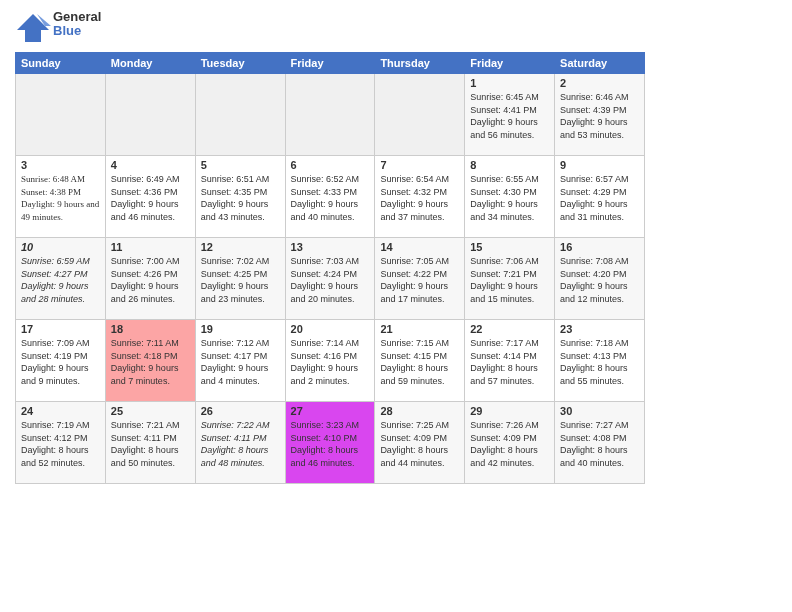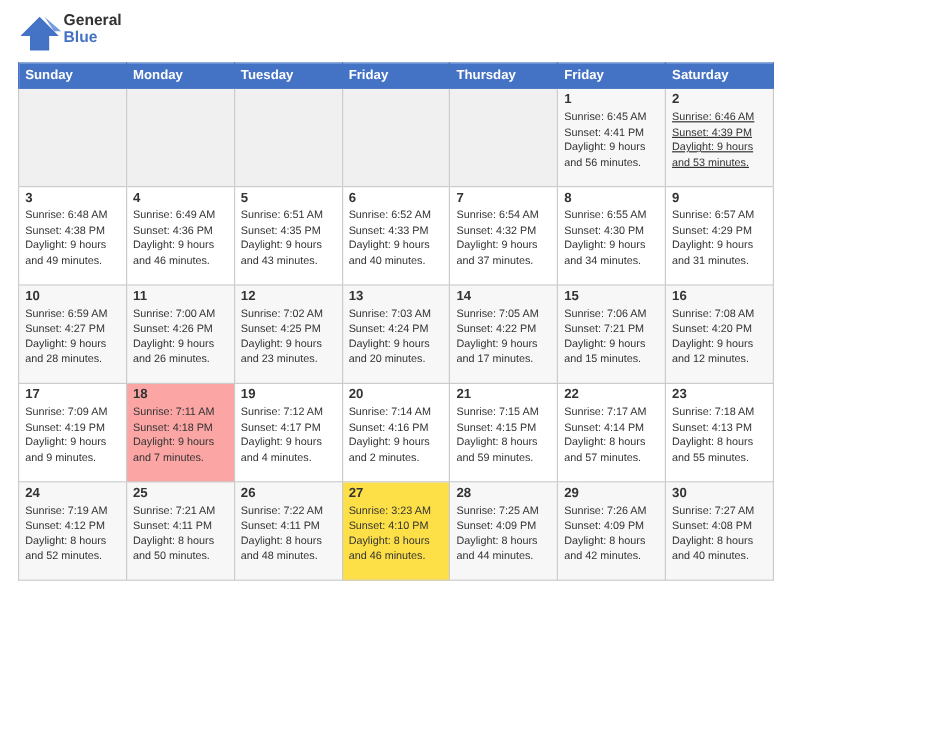--- a/index.html
+++ b/index.html
@@ -123,29 +123,29 @@
           <td class="empty-cell" style="background: rgb(239, 239, 239);"></td>
           <td class="empty-cell" style="background: rgb(239, 239, 239);"></td>
           <td style="background: rgb(247, 247, 247);">
             <span class="day-num">1</span>
             <div class="day-info" style="white-space: pre-line;">Sunrise: 6:45 AM
 Sunset: 4:41 PM
 Daylight: 9 hours and 56 minutes.</div>
           </td>
           <td style="background: rgb(247, 247, 247);">
             <span class="day-num">2</span>
-            <div class="day-info" style="white-space: pre-line; text-decoration: underline;">Sunrise: 6:46 AM
+            <div class="day-info" style="white-space: pre-line;">Sunrise: 6:46 AM
 Sunset: 4:39 PM
 Daylight: 9 hours and 53 minutes.</div>
           </td>
         </tr>
         <tr>
           <td style="background: rgb(255, 255, 255);">
             <span class="day-num">3</span>
-            <div class="day-info" style="white-space: pre-line;">Sunrise: 6:48 AM
+            <div class="day-info" style="white-space: pre-line; font-family: Liberation Serif, serif;">Sunrise: 6:48 AM
 Sunset: 4:38 PM
 Daylight: 9 hours and 49 minutes.</div>
           </td>
           <td style="background: rgb(255, 255, 255);">
             <span class="day-num">4</span>
             <div class="day-info" style="white-space: pre-line;">Sunrise: 6:49 AM
 Sunset: 4:36 PM
 Daylight: 9 hours and 46 minutes.</div>
           </td>
           <td style="background: rgb(255, 255, 255);">
@@ -173,21 +173,21 @@
 Daylight: 9 hours and 34 minutes.</div>
           </td>
           <td style="background: rgb(255, 255, 255);">
             <span class="day-num">9</span>
             <div class="day-info" style="white-space: pre-line;">Sunrise: 6:57 AM
 Sunset: 4:29 PM
 Daylight: 9 hours and 31 minutes.</div>
           </td>
         </tr>
         <tr>
-          <td style="background: rgb(247, 247, 247);">
+          <td style="background: rgb(247, 247, 247); font-style: italic;">
             <span class="day-num">10</span>
             <div class="day-info" style="white-space: pre-line;">Sunrise: 6:59 AM
 Sunset: 4:27 PM
 Daylight: 9 hours and 28 minutes.</div>
           </td>
           <td style="background: rgb(247, 247, 247);">
             <span class="day-num">11</span>
             <div class="day-info" style="white-space: pre-line;">Sunrise: 7:00 AM
 Sunset: 4:26 PM
 Daylight: 9 hours and 26 minutes.</div>
@@ -275,25 +275,25 @@
 Daylight: 8 hours and 52 minutes.</div>
           </td>
           <td style="background: rgb(247, 247, 247);">
             <span class="day-num">25</span>
             <div class="day-info" style="white-space: pre-line;">Sunrise: 7:21 AM
 Sunset: 4:11 PM
 Daylight: 8 hours and 50 minutes.</div>
           </td>
           <td style="background: rgb(247, 247, 247);">
             <span class="day-num">26</span>
-            <div class="day-info" style="white-space: pre-line;">Sunrise: 7:22 AM
+            <div class="day-info" style="white-space: pre-line; font-style: italic;">Sunrise: 7:22 AM
 Sunset: 4:11 PM
 Daylight: 8 hours and 48 minutes.</div>
           </td>
-          <td style="background: #fde047; margin-top: 32px;">
+          <td style="background: #d946ef; margin-top: 32px;">
             <span class="day-num">27</span>
             <div class="day-info" style="white-space: pre-line;">Sunrise: 3:23 AM
 Sunset: 4:10 PM
 Daylight: 8 hours and 46 minutes.</div>
           </td>
           <td style="background: rgb(247, 247, 247);">
             <span class="day-num">28</span>
             <div class="day-info" style="white-space: pre-line;">Sunrise: 7:25 AM
 Sunset: 4:09 PM
 Daylight: 8 hours and 44 minutes.</div>

